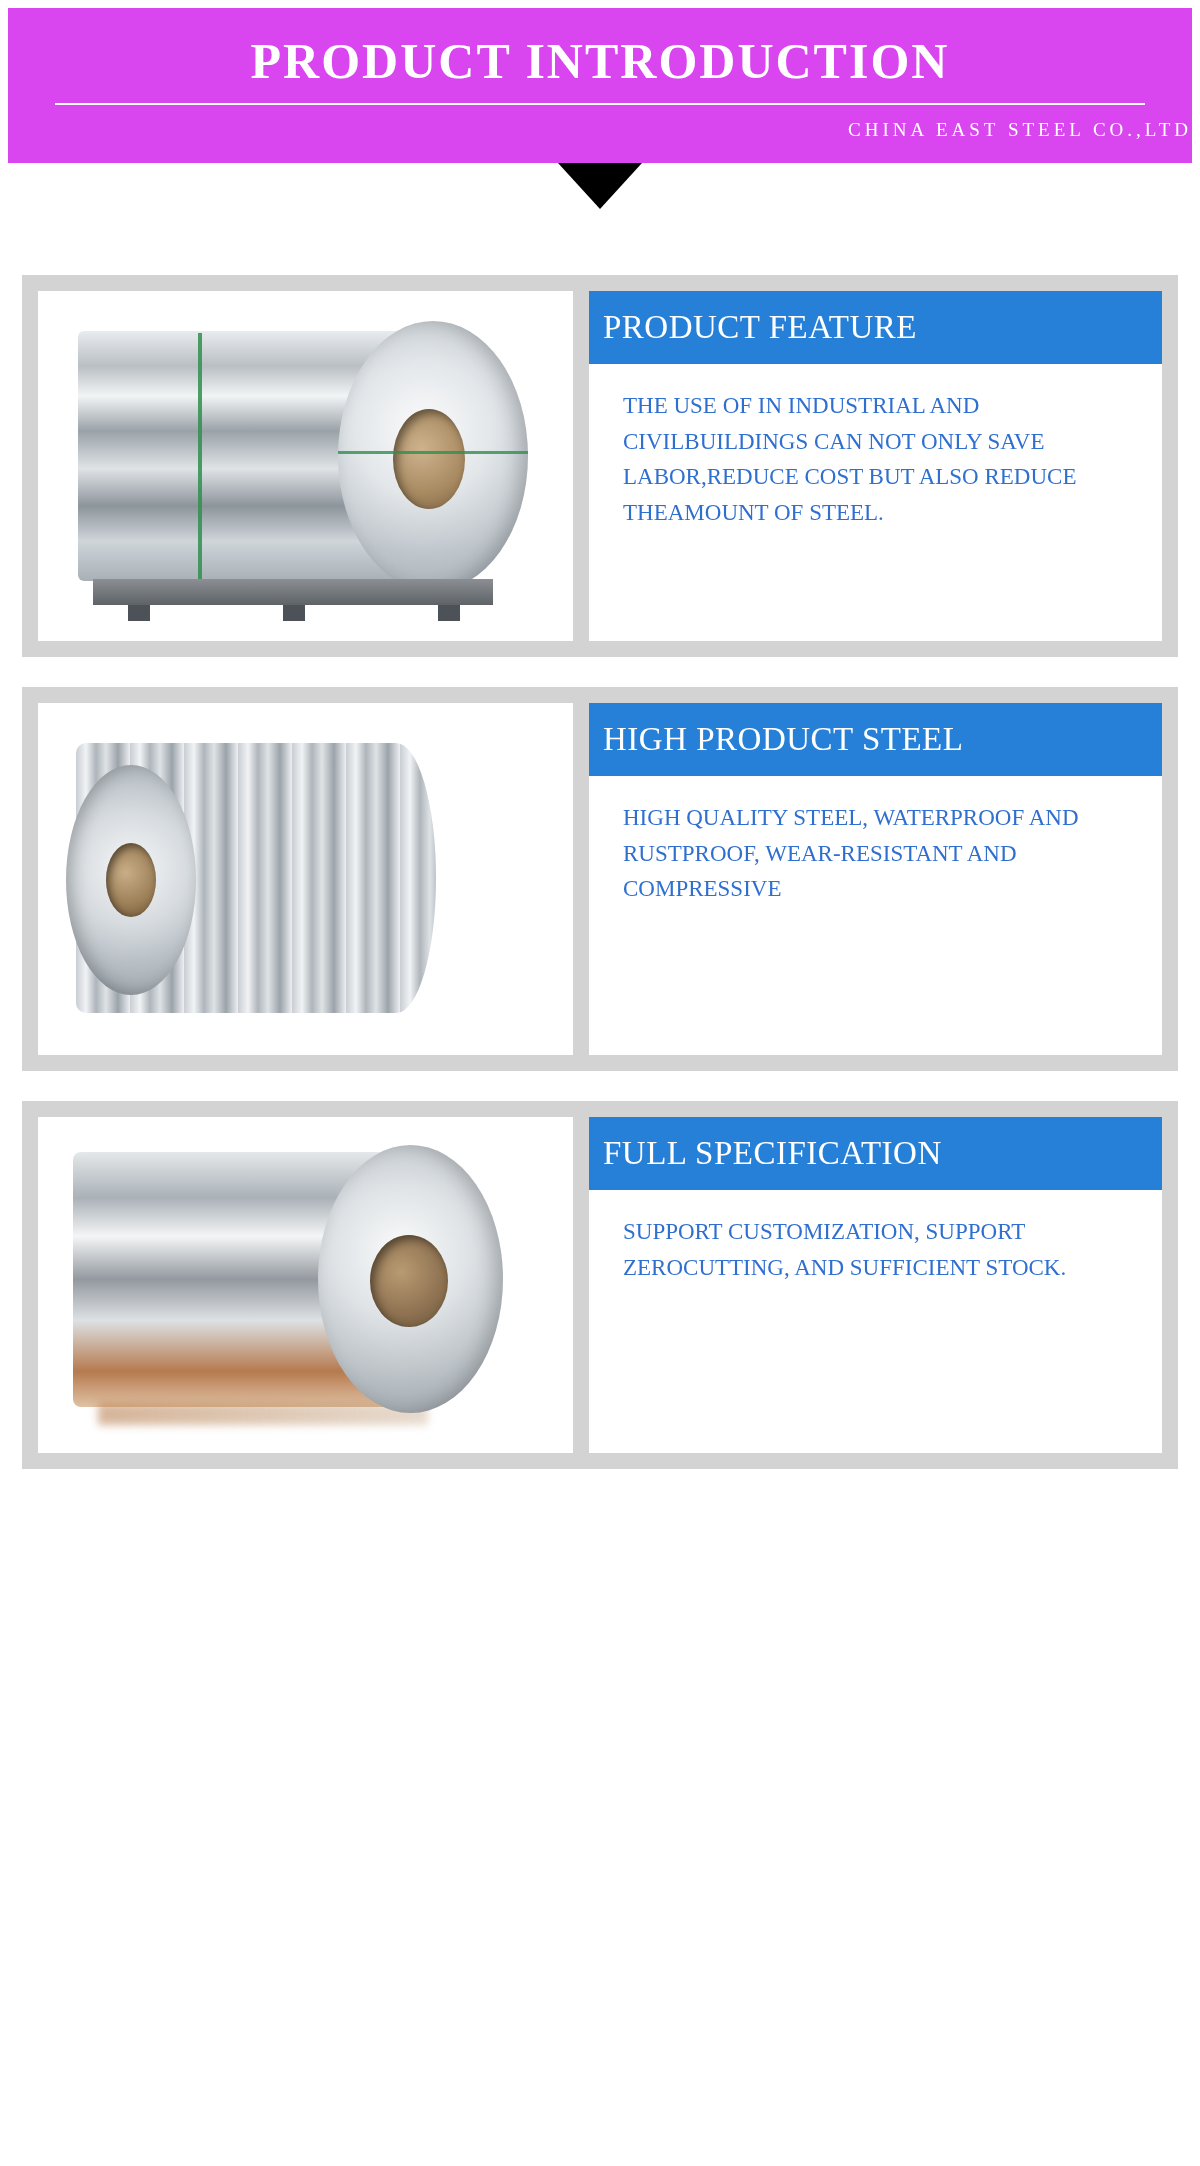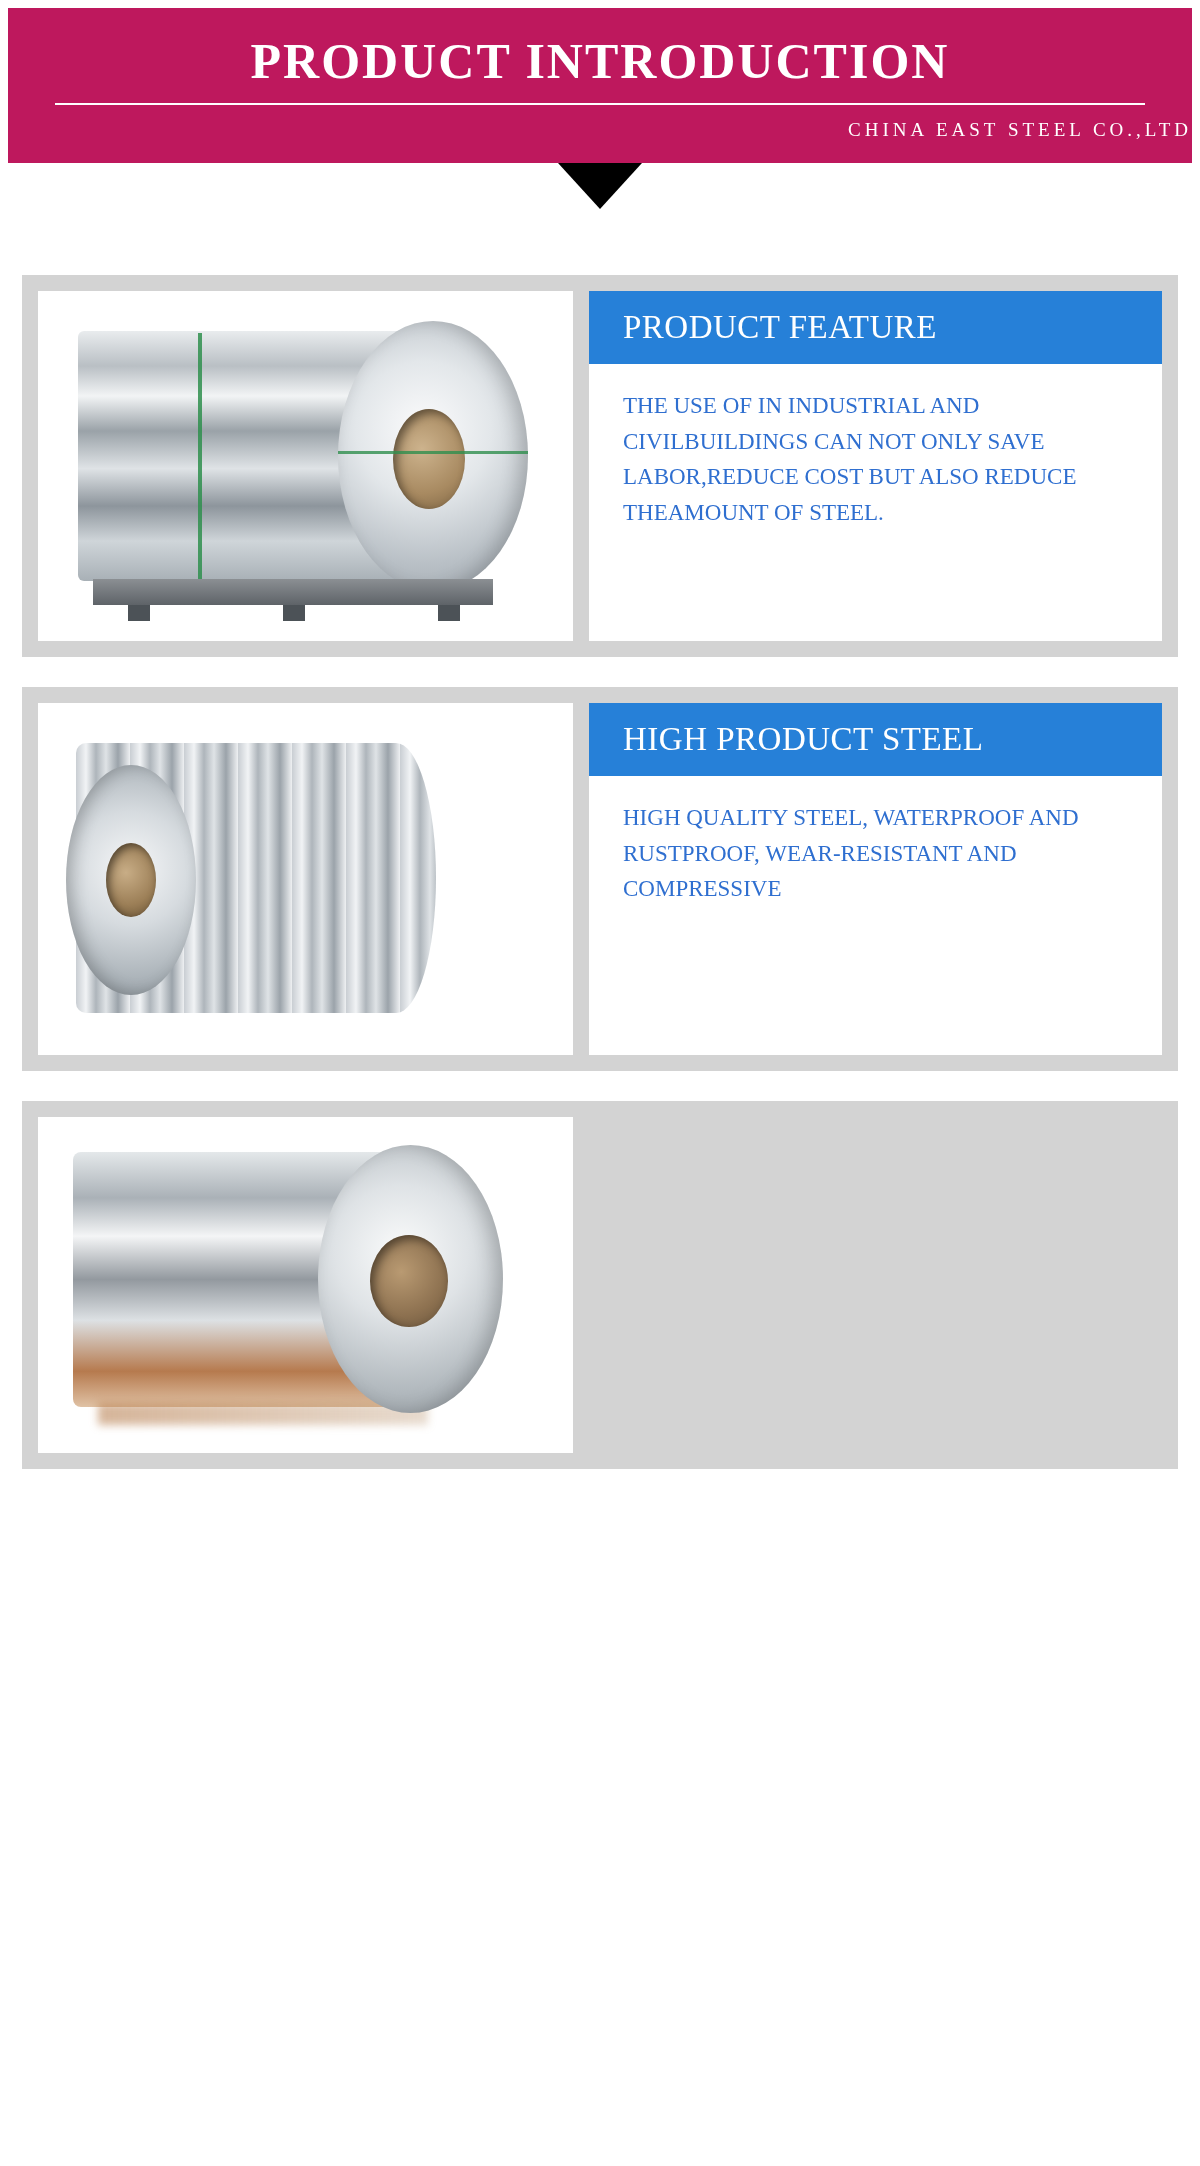--- a/index.html
+++ b/index.html
@@ -11,21 +11,21 @@
     width: 1200px;
     min-height: 2166px;
     font-family: "Liberation Serif", serif;
     position: relative;
   }
 
   
   .banner {
     position: relative;
     margin: 8px 8px 0 8px;
-    background: #be185d;
+    background: #d946ef;
     padding: 22px 0 20px 0;
     text-align: center;
   }
   .banner-title {
     color: #ffffff;
     font-family: "Liberation Serif", serif;
     font-size: 50px;
     font-weight: bold;
     letter-spacing: 2px;
     line-height: 1.1;
@@ -81,21 +81,21 @@
     margin-left: 16px;
     background: #ffffff;
     display: flex;
     flex-direction: column;
   }
   .card-head {
     background: #2680d8;
     color: #ffffff;
     font-size: 33px;
     font-family: "Liberation Serif", serif;
-    padding: 18px 0 18px 34px;
+    padding: 18px 0 18px 14px;
     letter-spacing: 0.5px;
   }
   .card-body {
     color: #2f6fd0;
     font-size: 23px;
     line-height: 1.55;
     padding: 24px 44px 20px 34px;
     font-family: "Liberation Serif", serif;
   }
   .card2 .card-photo { height: 352px; }
@@ -262,15 +262,19 @@
 
   <div class="card card3">
     <div class="card-photo">
       <div class="coil-wrap">
         <div class="coil3-body"></div>
         <div class="coil3-shadow"></div>
         <div class="coil3-face"></div>
         <div class="coil3-hole"></div>
       </div>
     </div>
+    <div class="card-text">
+      <div class="card-head">FULL SPECIFICATION</div>
+      <div class="card-body">SUPPORT CUSTOMIZATION, SUPPORT ZEROCUTTING, AND SUFFICIENT STOCK.</div>
+    </div>
   </div>
 
 </div>
 
 </body></html>

